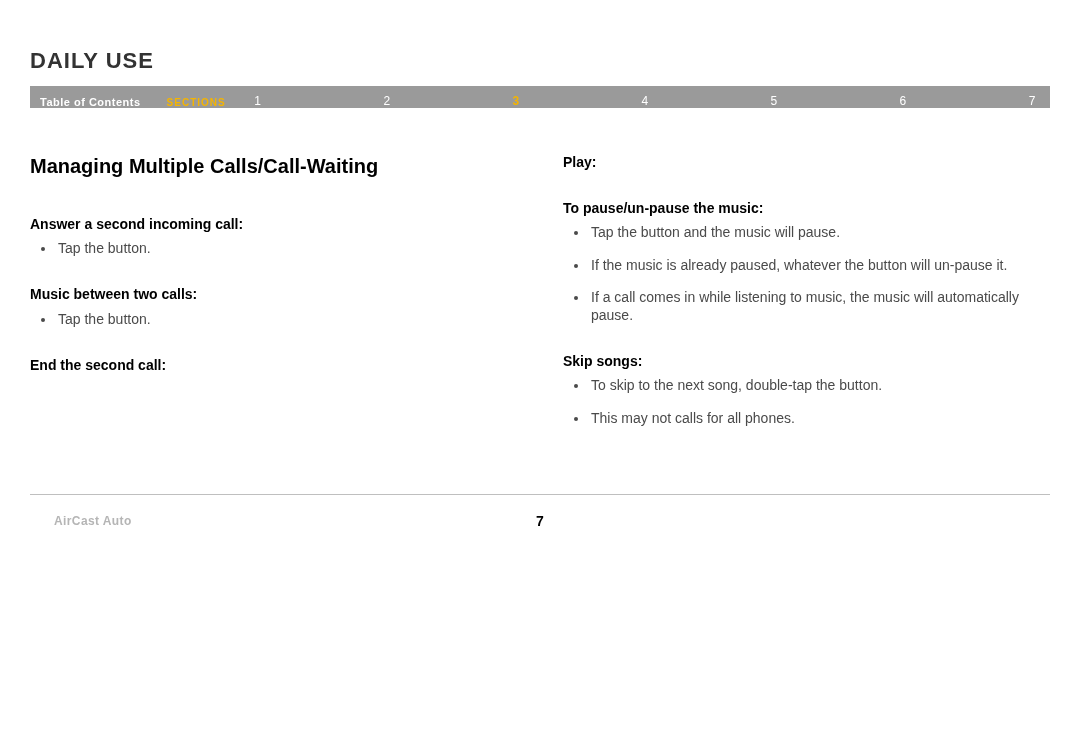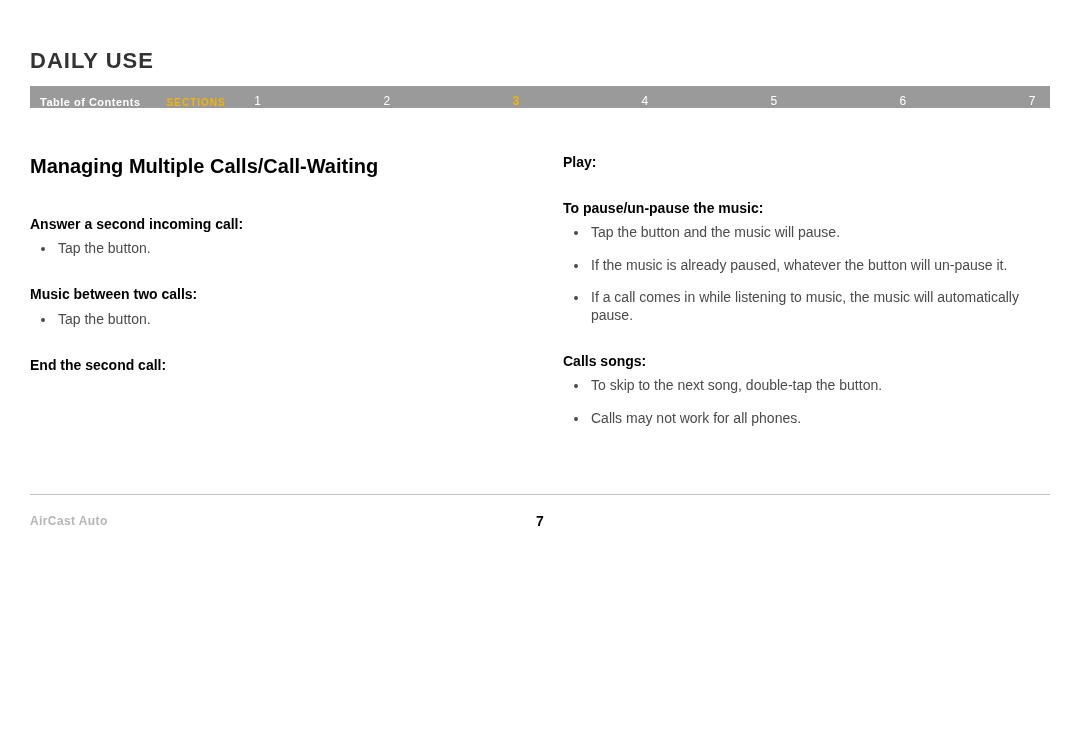--- a/index.html
+++ b/index.html
@@ -132,20 +132,21 @@
     display: flex;
     align-items: center;
     position: relative;
     height: 20px;
   }
   .product {
     font-size: 12px;
     font-weight: 700;
     color: #b5b5b5;
     letter-spacing: 0.4px;
+    margin-left: 24px;
   }
   .page-number {
     position: absolute;
     left: 50%;
     transform: translateX(-50%);
     font-size: 14px;
     font-weight: 700;
     color: #000000;
   }
 </style>
@@ -203,24 +204,24 @@
       <div class="group">
         <div class="group-title">To pause/un-pause the music:</div>
         <ul class="bullets">
           <li>Tap the button and the music will pause.</li>
           <li>If the music is already paused, whatever the button will un-pause it.</li>
           <li>If a call comes in while listening to music, the music will automatically pause.</li>
         </ul>
       </div>
 
       <div class="group">
-        <div class="group-title">Calls songs:</div>
+        <div class="group-title">Skip songs:</div>
         <ul class="bullets">
           <li>To skip to the next song, double-tap the button.</li>
-          <li>Calls may not work for all phones.</li>
+          <li>This may not calls for all phones.</li>
         </ul>
       </div>
     </div>
 
   </div>
 
   <div class="footer">
     <hr class="footer-rule">
     <div class="footer-row">
       <span class="product">AirCast Auto</span>

